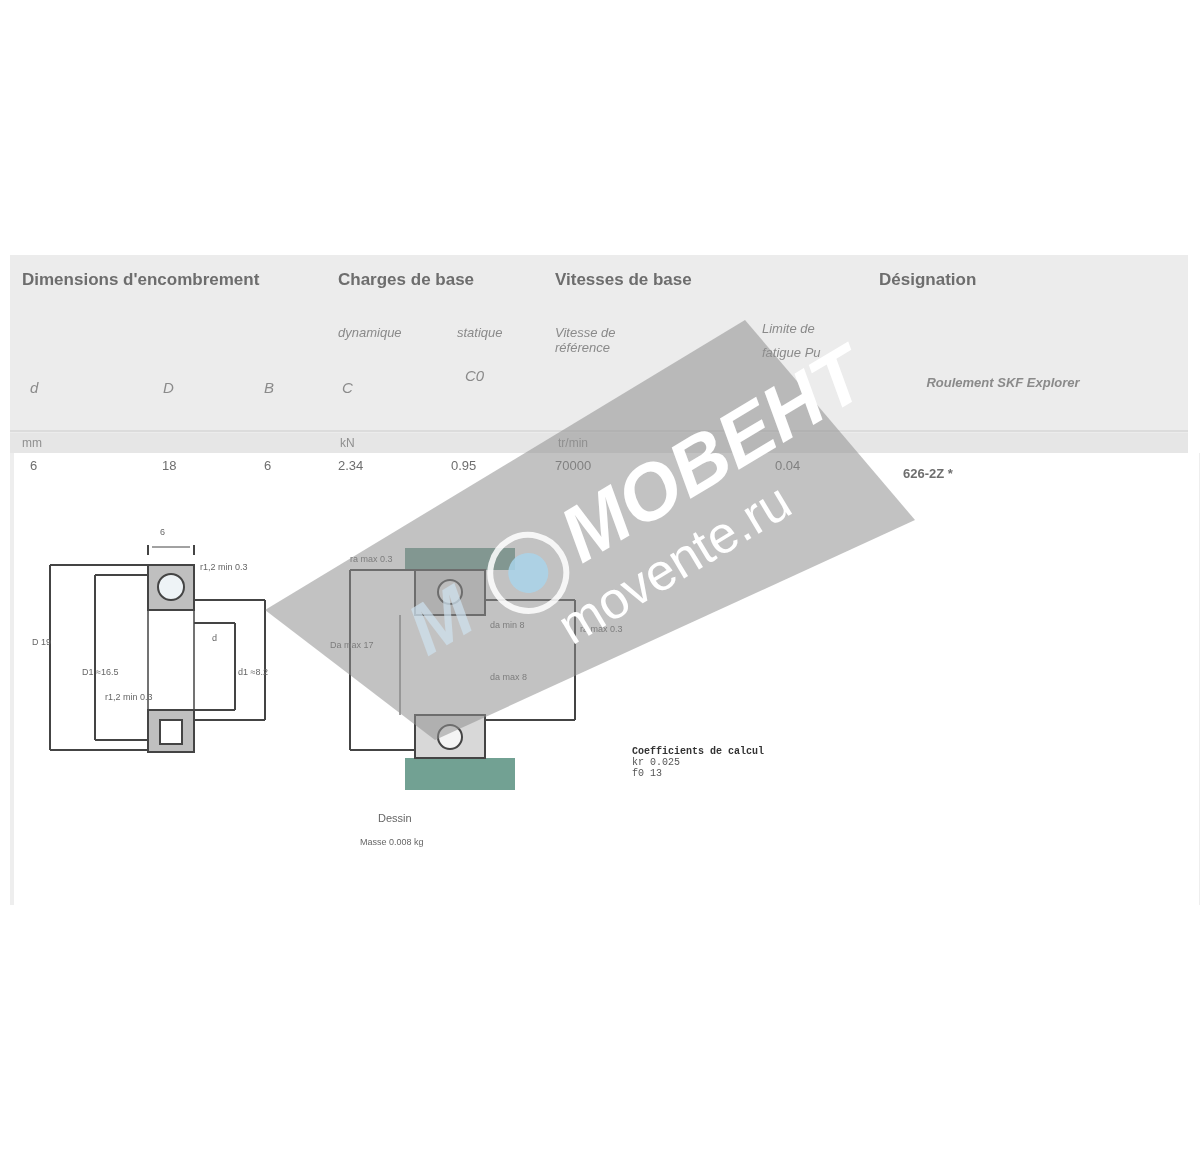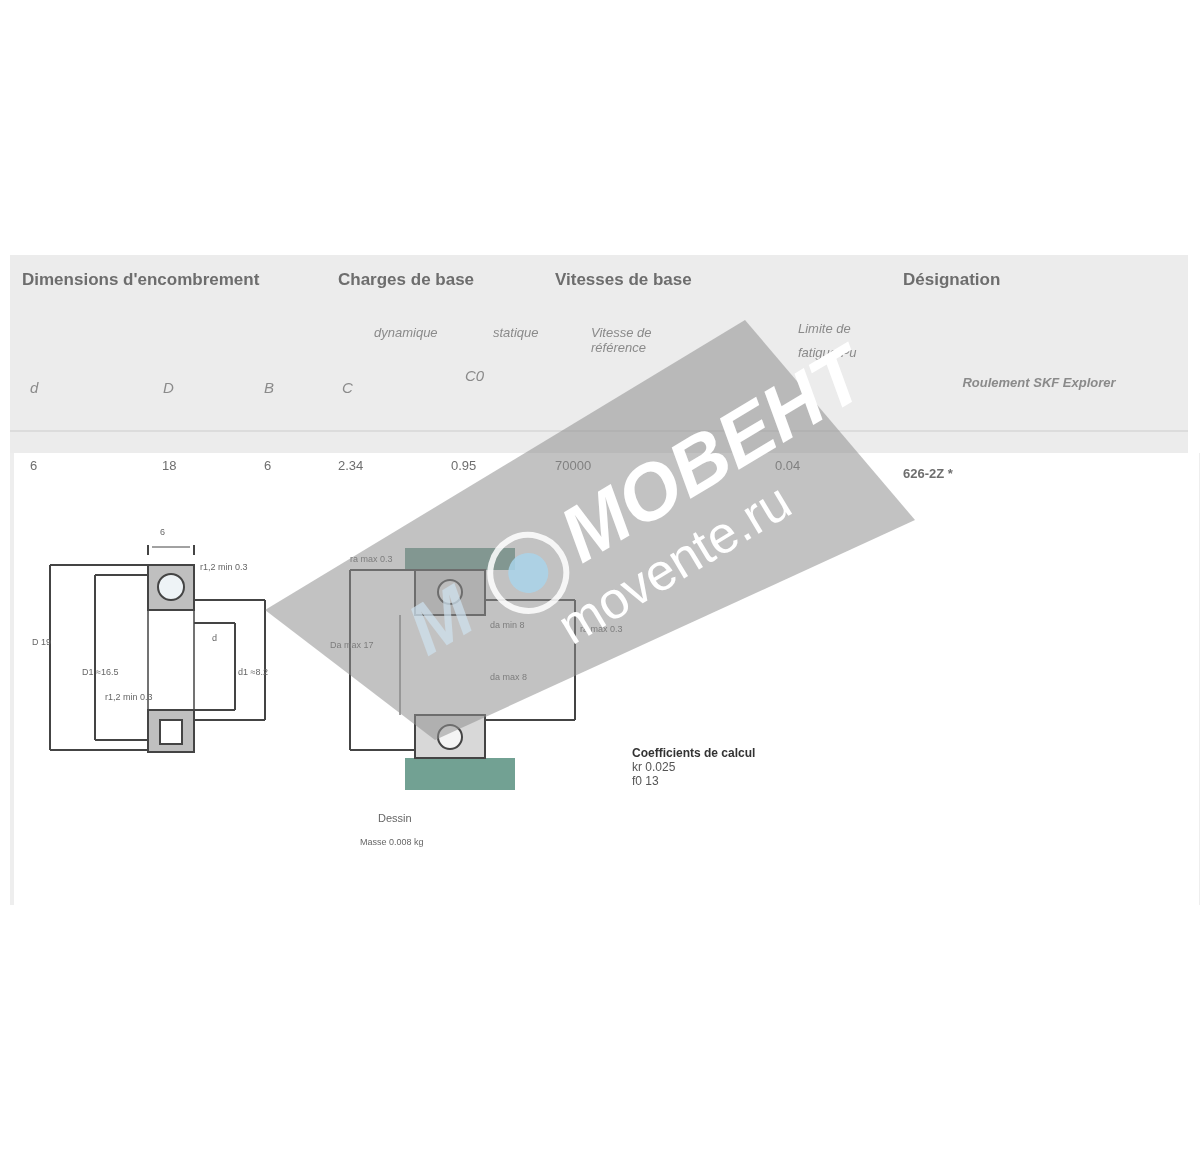--- a/index.html
+++ b/index.html
@@ -7,59 +7,64 @@
     width: 1200px; height: 1165px; background: #ffffff; position: relative; overflow: hidden;
     font-family: "Liberation Sans", sans-serif; color: #6a6a6a;
   }
   .sheet { position: absolute; left: 10px; top: 255px; width: 1178px; height: 650px; padding-left: 15px; }
   .hdr {
     position: absolute; left: 0; top: 0; width: 1178px; height: 198px;
     background: #ececec;
   }
   .hdr .txt { position: absolute; font-size: 15px; color: #7a7a7a; white-space: nowrap; filter: blur(0.6px); }
   .hdr .grp { font-size: 17px; color: #6d6d6d; font-weight: bold; }
-  .hdr .sub { font-size: 13px; color: #8a8a8a; font-style: italic; margin-left: 36px; }
+  .hdr .sub { font-size: 13px; color: #8a8a8a; font-style: italic; }
   .hdr .sym { font-size: 15px; font-style: italic; color: #8a8a8a; }
   .hdr .rule { position: absolute; left: 0; top: 175px; width: 1178px; height: 2px; background: #dcdcdc; }
   .units { position: absolute; left: 0; top: 178px; width: 1178px; height: 20px; background: #e6e6e6; }
   .units .txt { position: absolute; top: 3px; font-size: 12px; color: #8f8f8f; filter: blur(0.6px); }
   .row { position: absolute; left: 0; top: 198px; width: 1178px; height: 26px; background: #fff; }
   .row .txt { position: absolute; top: 5px; font-size: 13px; color: #6e6e6e; filter: blur(0.6px); }
   .vline-l { position: absolute; left: 0; top: 198px; width: 4px; height: 452px; background: #eeeeee; }
   .vline-r { position: absolute; right: 0; top: 198px; width: 4px; height: 452px; background: #eeeeee; }
   .diagram { position: absolute; }
   .dim { font-size: 9px; fill: #666; font-family: "Liberation Sans", sans-serif; }
-  .note { position: absolute; font-size: 12px; color: #555; filter: blur(0.5px); }
+  .note { position: absolute; font-size: 10px; color: #555; filter: blur(0.5px); font-family: Liberation Mono, monospace; }
   .note b { color: #333; }
   .wm { position: absolute; left: 265px; top: 320px; width: 650px; height: 420px; pointer-events: none; }
 </style>
 </head>
 <body>
 
 <div class="sheet">
   <div class="hdr">
     <span class="txt grp" style="left:12px; top:15px;">Dimensions d'encombrement</span>
     <span class="txt grp" style="left:328px; top:15px;">Charges de base</span>
     <span class="txt grp" style="left:545px; top:15px;">Vitesses de base</span>
-    <span class="txt grp" style="left:893px; top:15px;text-align:center;">Désignation</span>
+    <span class="txt grp" style="left:869px; top:15px;text-align:center;">Désignation</span>
 
     <span class="txt sub" style="left:328px; top:70px;">dynamique</span>
     <span class="txt sub" style="left:447px; top:70px;">statique</span>
     <span class="txt sub" style="left:545px; top:70px; width:100px; white-space:normal;">Vitesse de référence</span>
     <span class="txt sub" style="left:752px; top:62px; width:80px; white-space:normal; line-height:24px;">Limite de fatigue Pu</span>
     <span class="txt sub" style="left:893px; top:120px; width:200px; white-space:normal; font-weight:bold;text-align:center;">Roulement SKF Explorer</span>
 
     <span class="txt sym" style="left:20px; top:124px;">d</span>
     <span class="txt sym" style="left:153px; top:124px;">D</span>
     <span class="txt sym" style="left:254px; top:124px;">B</span>
     <span class="txt sym" style="left:332px; top:124px;">C</span>
     <span class="txt sym" style="left:455px; top:112px;">C0</span>
     <div class="rule"></div>
   </div>
 
+  <div class="units">
+    <span class="txt" style="left:12px;">mm</span>
+    <span class="txt" style="left:330px;">kN</span>
+    <span class="txt" style="left:548px;">tr/min</span>
+  </div>
 
   <div class="row">
     <span class="txt" style="left:20px;">6</span>
     <span class="txt" style="left:152px;">18</span>
     <span class="txt" style="left:254px;">6</span>
     <span class="txt" style="left:328px;">2.34</span>
     <span class="txt" style="left:441px;">0.95</span>
     <span class="txt" style="left:545px;">70000</span>
     <span class="txt" style="left:765px;">0.04</span>
     <span class="txt" style="left:893px; font-weight:bold;margin-top:8px;">626-2Z *</span>

